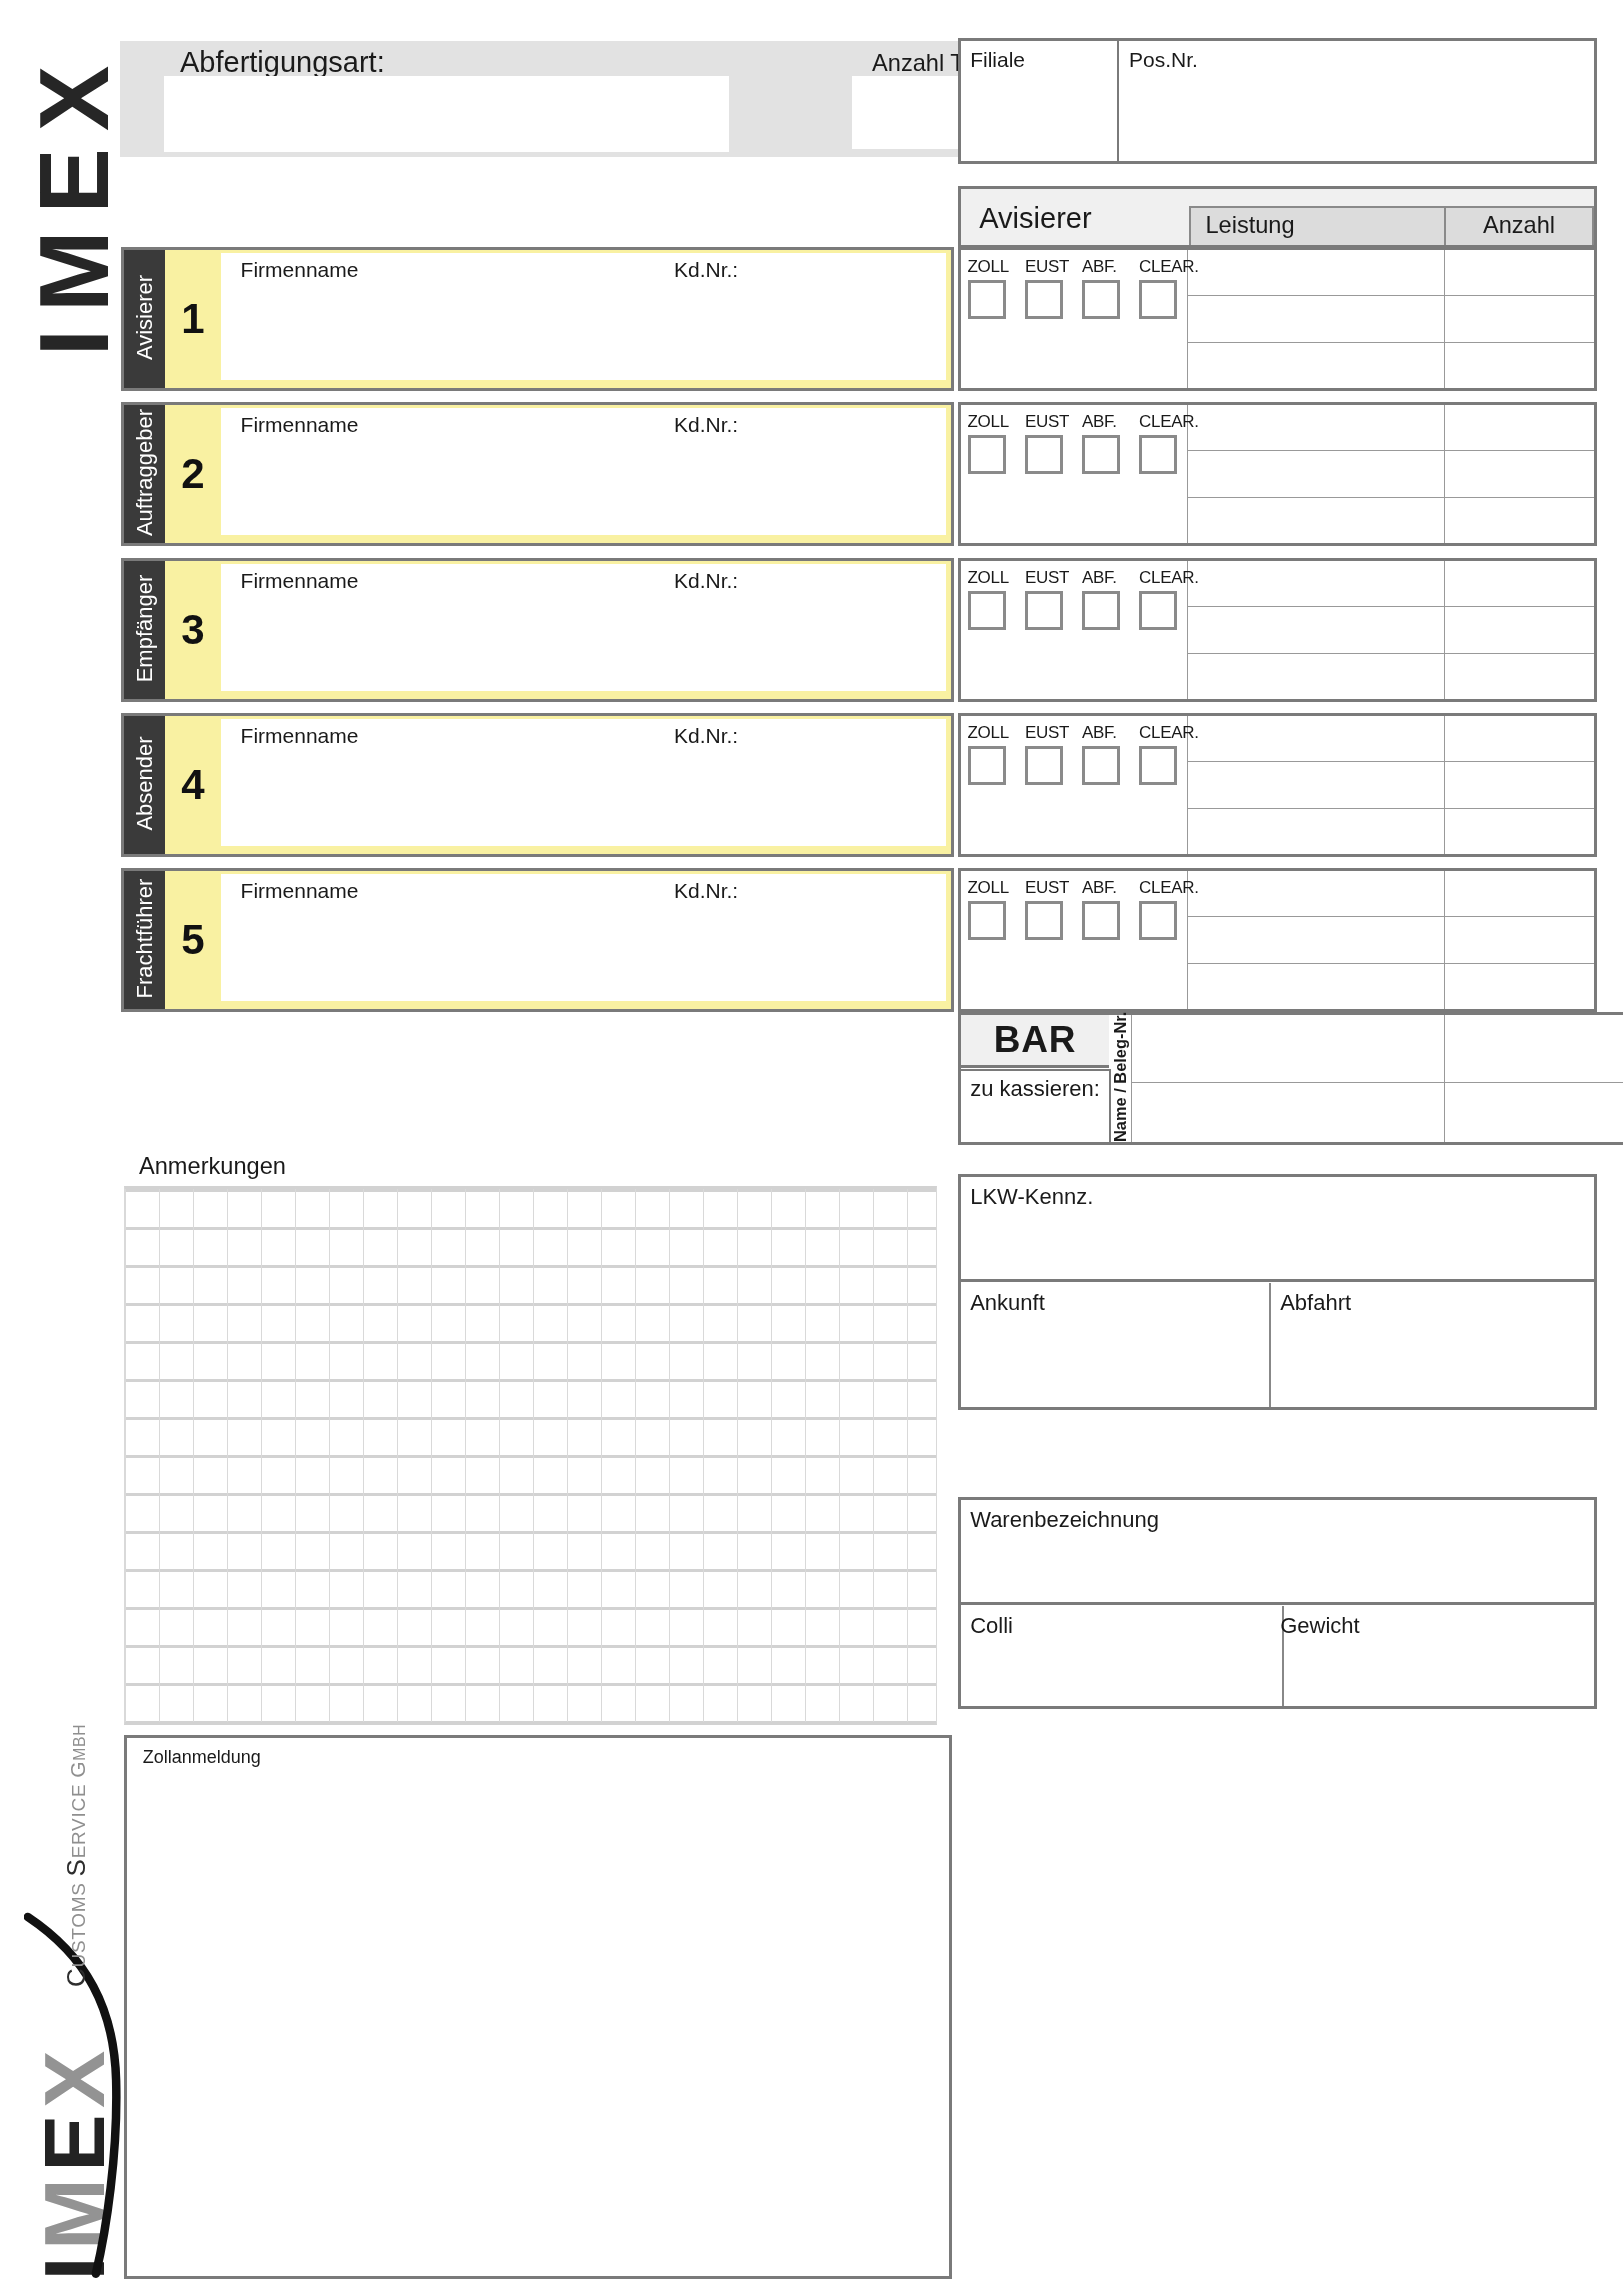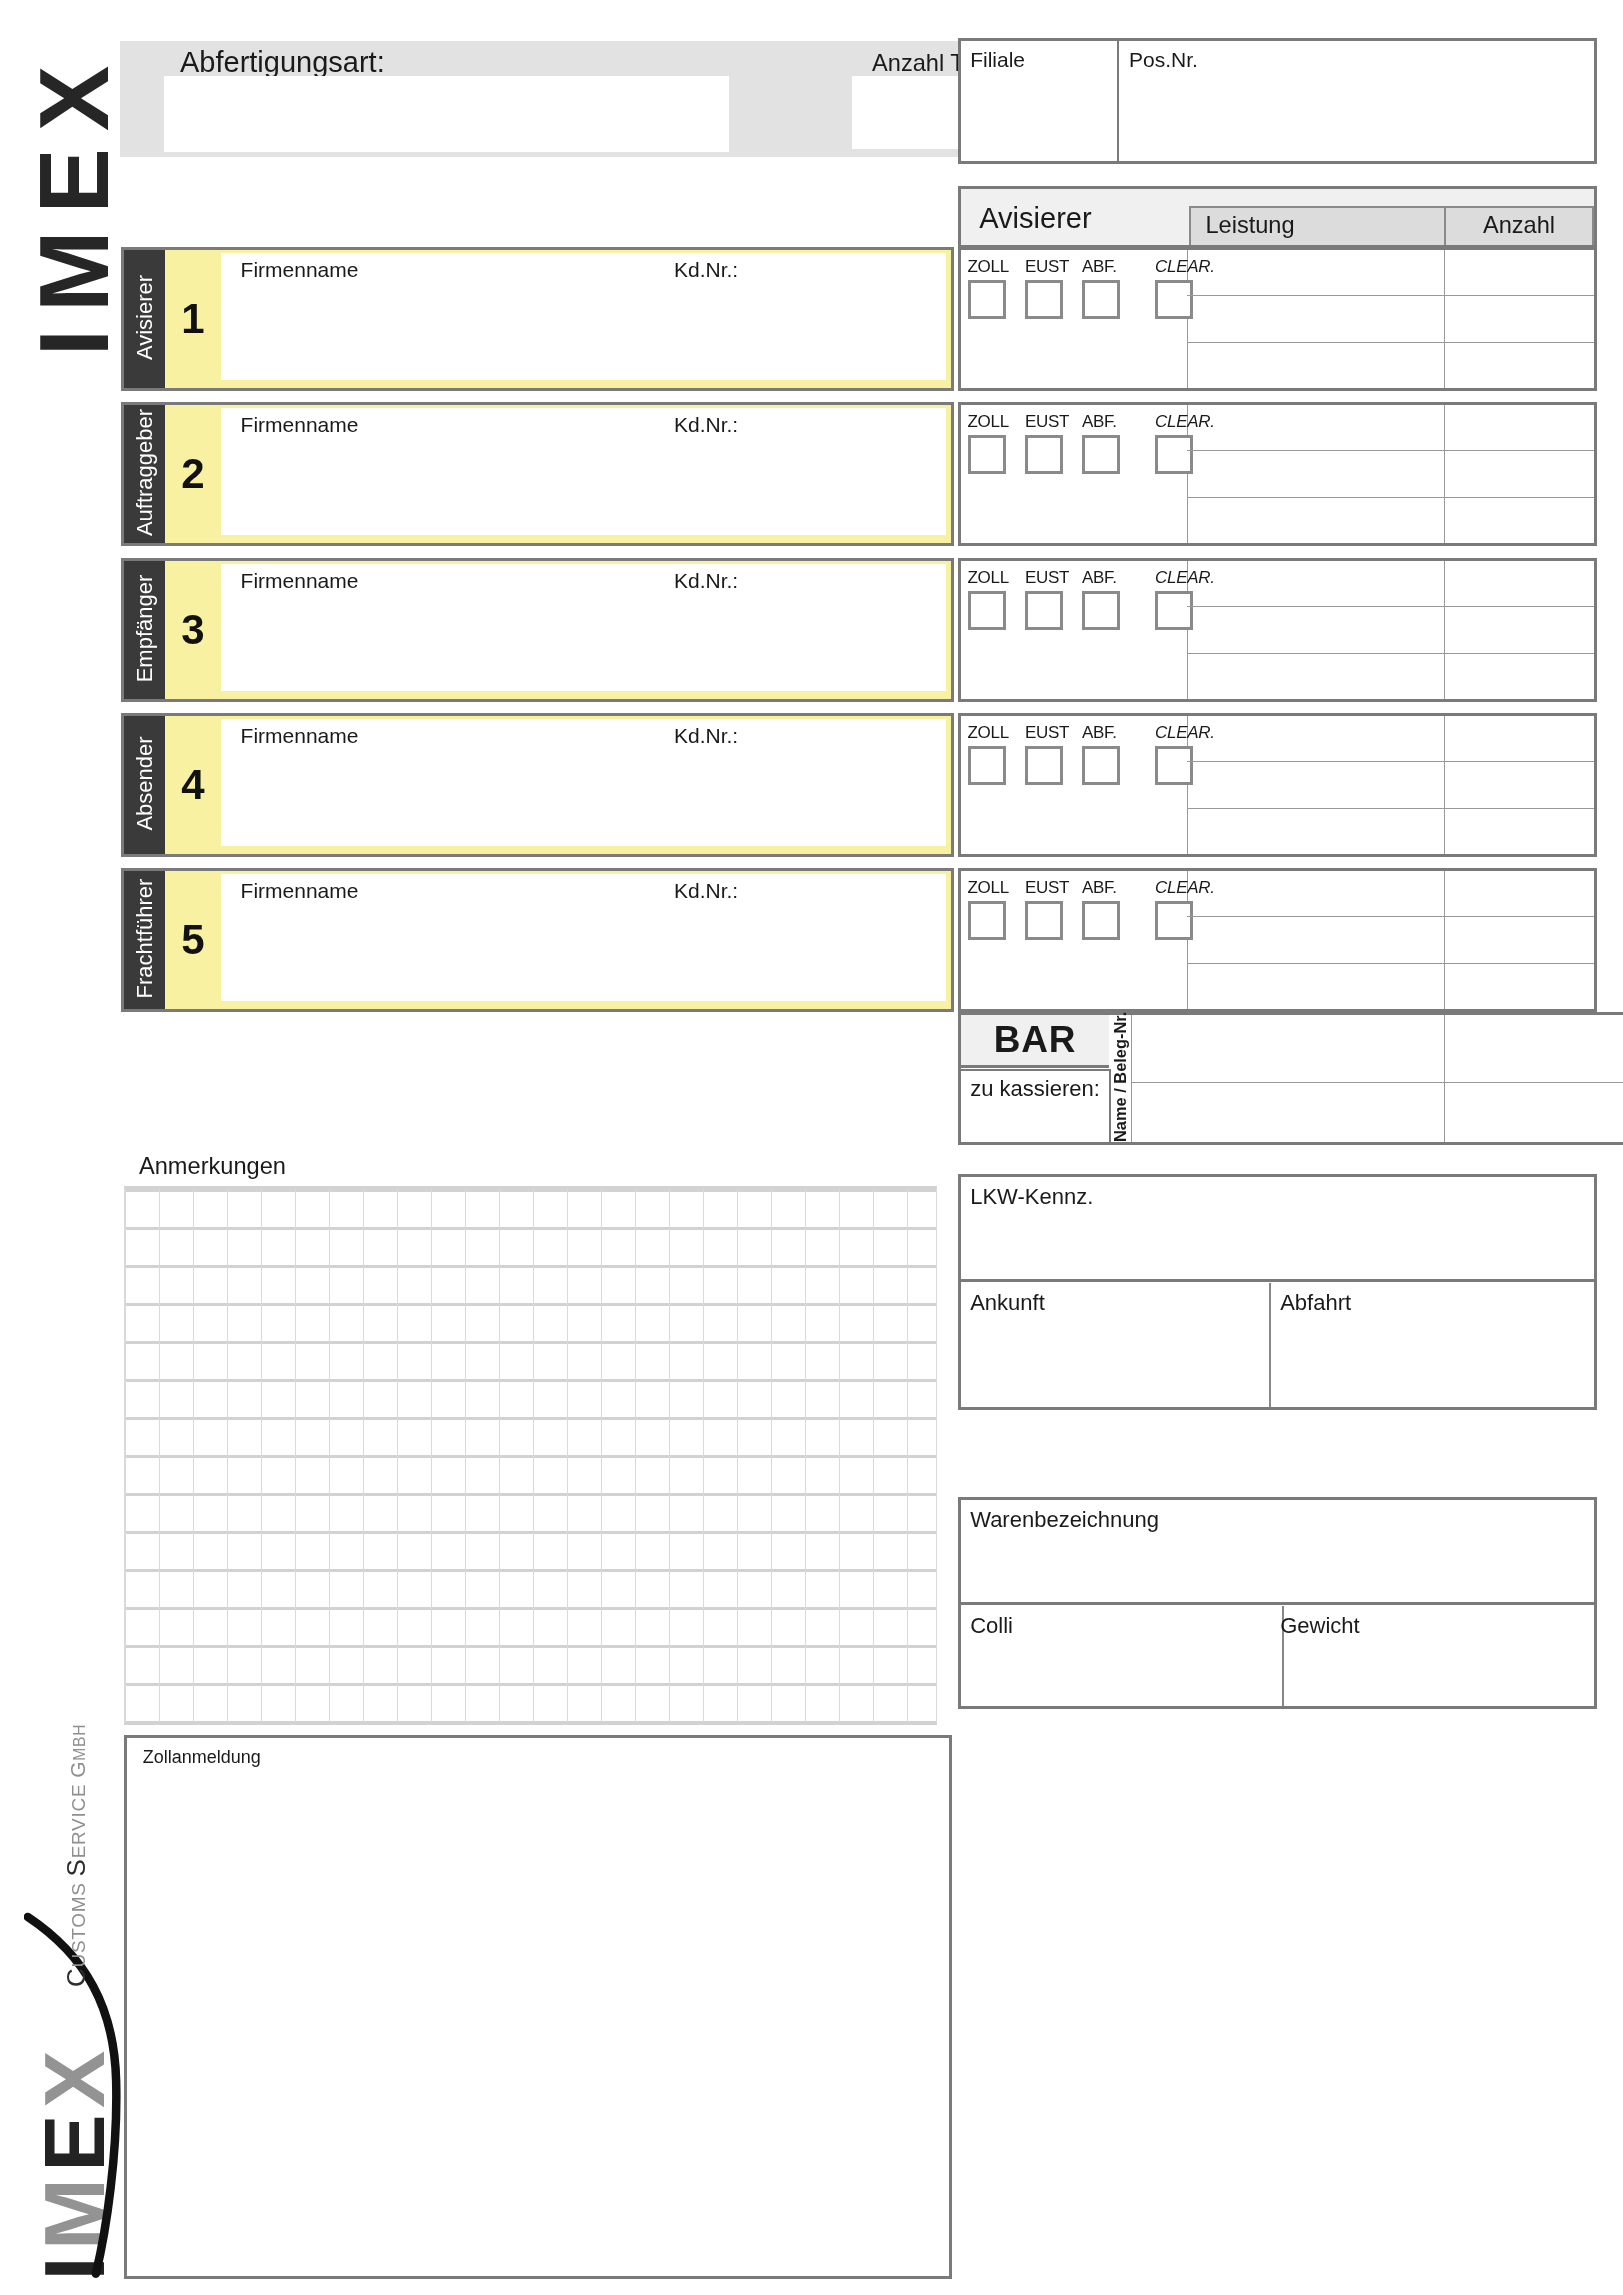--- a/index.html
+++ b/index.html
@@ -54,21 +54,21 @@
   .lrow .wbox{position:absolute;left:97px;top:2.6px;right:5.2px;bottom:8.5px;background:#fff;}
   .lrow .fn{position:absolute;left:19.6px;top:5.2px;font-size:21px;}
   .lrow .kd{position:absolute;left:453px;top:5.2px;font-size:21px;}
 
   
   .rrow{left:958px;width:639px;height:144px;border:3.3px solid var(--border);background:#fff;}
   .rrow .cbcell{position:absolute;left:0;top:0;bottom:0;width:226px;border-right:1.3px solid var(--thin);}
   .cbcol{position:absolute;top:0;bottom:0;width:47px;}
   .cbcol .cbl{position:absolute;left:0;top:6.5px;font-size:17px;letter-spacing:-0.3px;white-space:nowrap;}
   .cbcol .cbx{position:absolute;left:0;top:30px;width:38px;height:39px;border:3.3px solid #8a8a8a;background:#fff;}
-  .c1{left:6.5px;} .c2{left:64px;text-align:right;} .c3{left:121px;} .c4{left:194px;font-style:italic;}
+  .c1{left:6.5px;} .c2{left:64px;text-align:right;} .c3{left:121px;} .c4{left:178px;}
   .lcol{position:absolute;left:226px;top:0;bottom:0;width:257px;border-right:1.3px solid var(--thin);
      display:flex;flex-direction:column;}
   .bcol{position:absolute;left:484px;top:0;right:0;bottom:0;display:flex;flex-direction:column;}
   .lcol > div,.bcol > div{flex:1;}
   .lcol > div + div,.bcol > div + div{border-top:1.3px solid var(--thin);}
 
   
   #bar-row{left:958px;top:1012px;width:698px;height:133px;border:3.3px solid var(--border);background:#fff;}
   #bar-row .bar-hd{position:absolute;left:0;top:0;width:148px;height:50px;background:var(--panel_header);
      border-bottom:3.3px solid var(--border);display:flex;align-items:center;justify-content:center;

